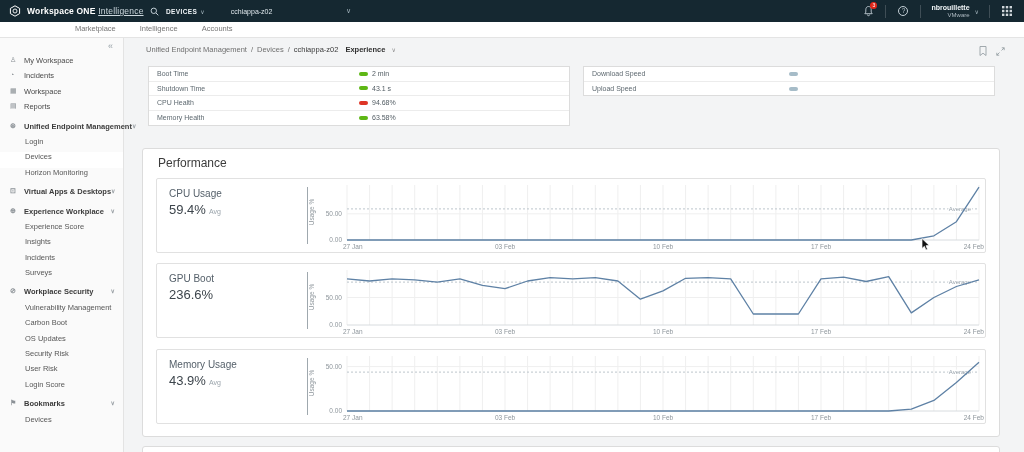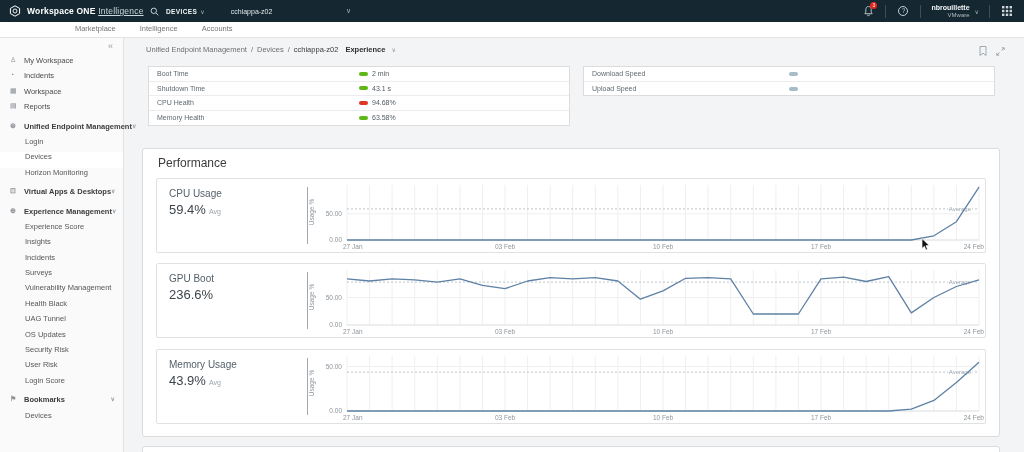--- a/index.html
+++ b/index.html
@@ -172,30 +172,34 @@
     <div class="s-item s-sub">Login</div>
     <div class="s-item s-sub sel">Devices</div>
     <div class="s-item s-sub">Horizon Monitoring</div>
     <div class="s-item s-grp">
         <span class="s-ic">⊡</span>
         <span>Virtual Apps &amp; Desktops</span>
         <span class="s-chv">∨</span>
       </div>
     <div class="s-item s-grp">
         <span class="s-ic">⊕</span>
-        <span>Experience Management</span>
+        <span>Experience Workplace</span>
         <span class="s-chv">∨</span>
       </div>
     <div class="s-item s-sub">Experience Score</div>
     <div class="s-item s-sub">Insights</div>
     <div class="s-item s-sub">Incidents</div>
     <div class="s-item s-sub">Surveys</div>
+    <div class="s-item s-grp">
+        <span class="s-ic">⊘</span>
+        <span>Workplace Security</span>
+        <span class="s-chv">∨</span>
+      </div>
     <div class="s-item s-sub">Vulnerability Management</div>
-    <div class="s-item s-sub">Health Black</div>
-    <div class="s-item s-sub">UAG Tunnel</div>
+    <div class="s-item s-sub">Carbon Boot</div>
     <div class="s-item s-sub">OS Updates</div>
     <div class="s-item s-sub">Security Risk</div>
     <div class="s-item s-sub">User Risk</div>
     <div class="s-item s-sub">Login Score</div>
     <div class="s-item s-grp">
         <span class="s-ic">⚑</span>
         <span>Bookmarks</span>
         <span class="s-chv">∨</span>
       </div>
     <div class="s-item s-sub">Devices</div>

